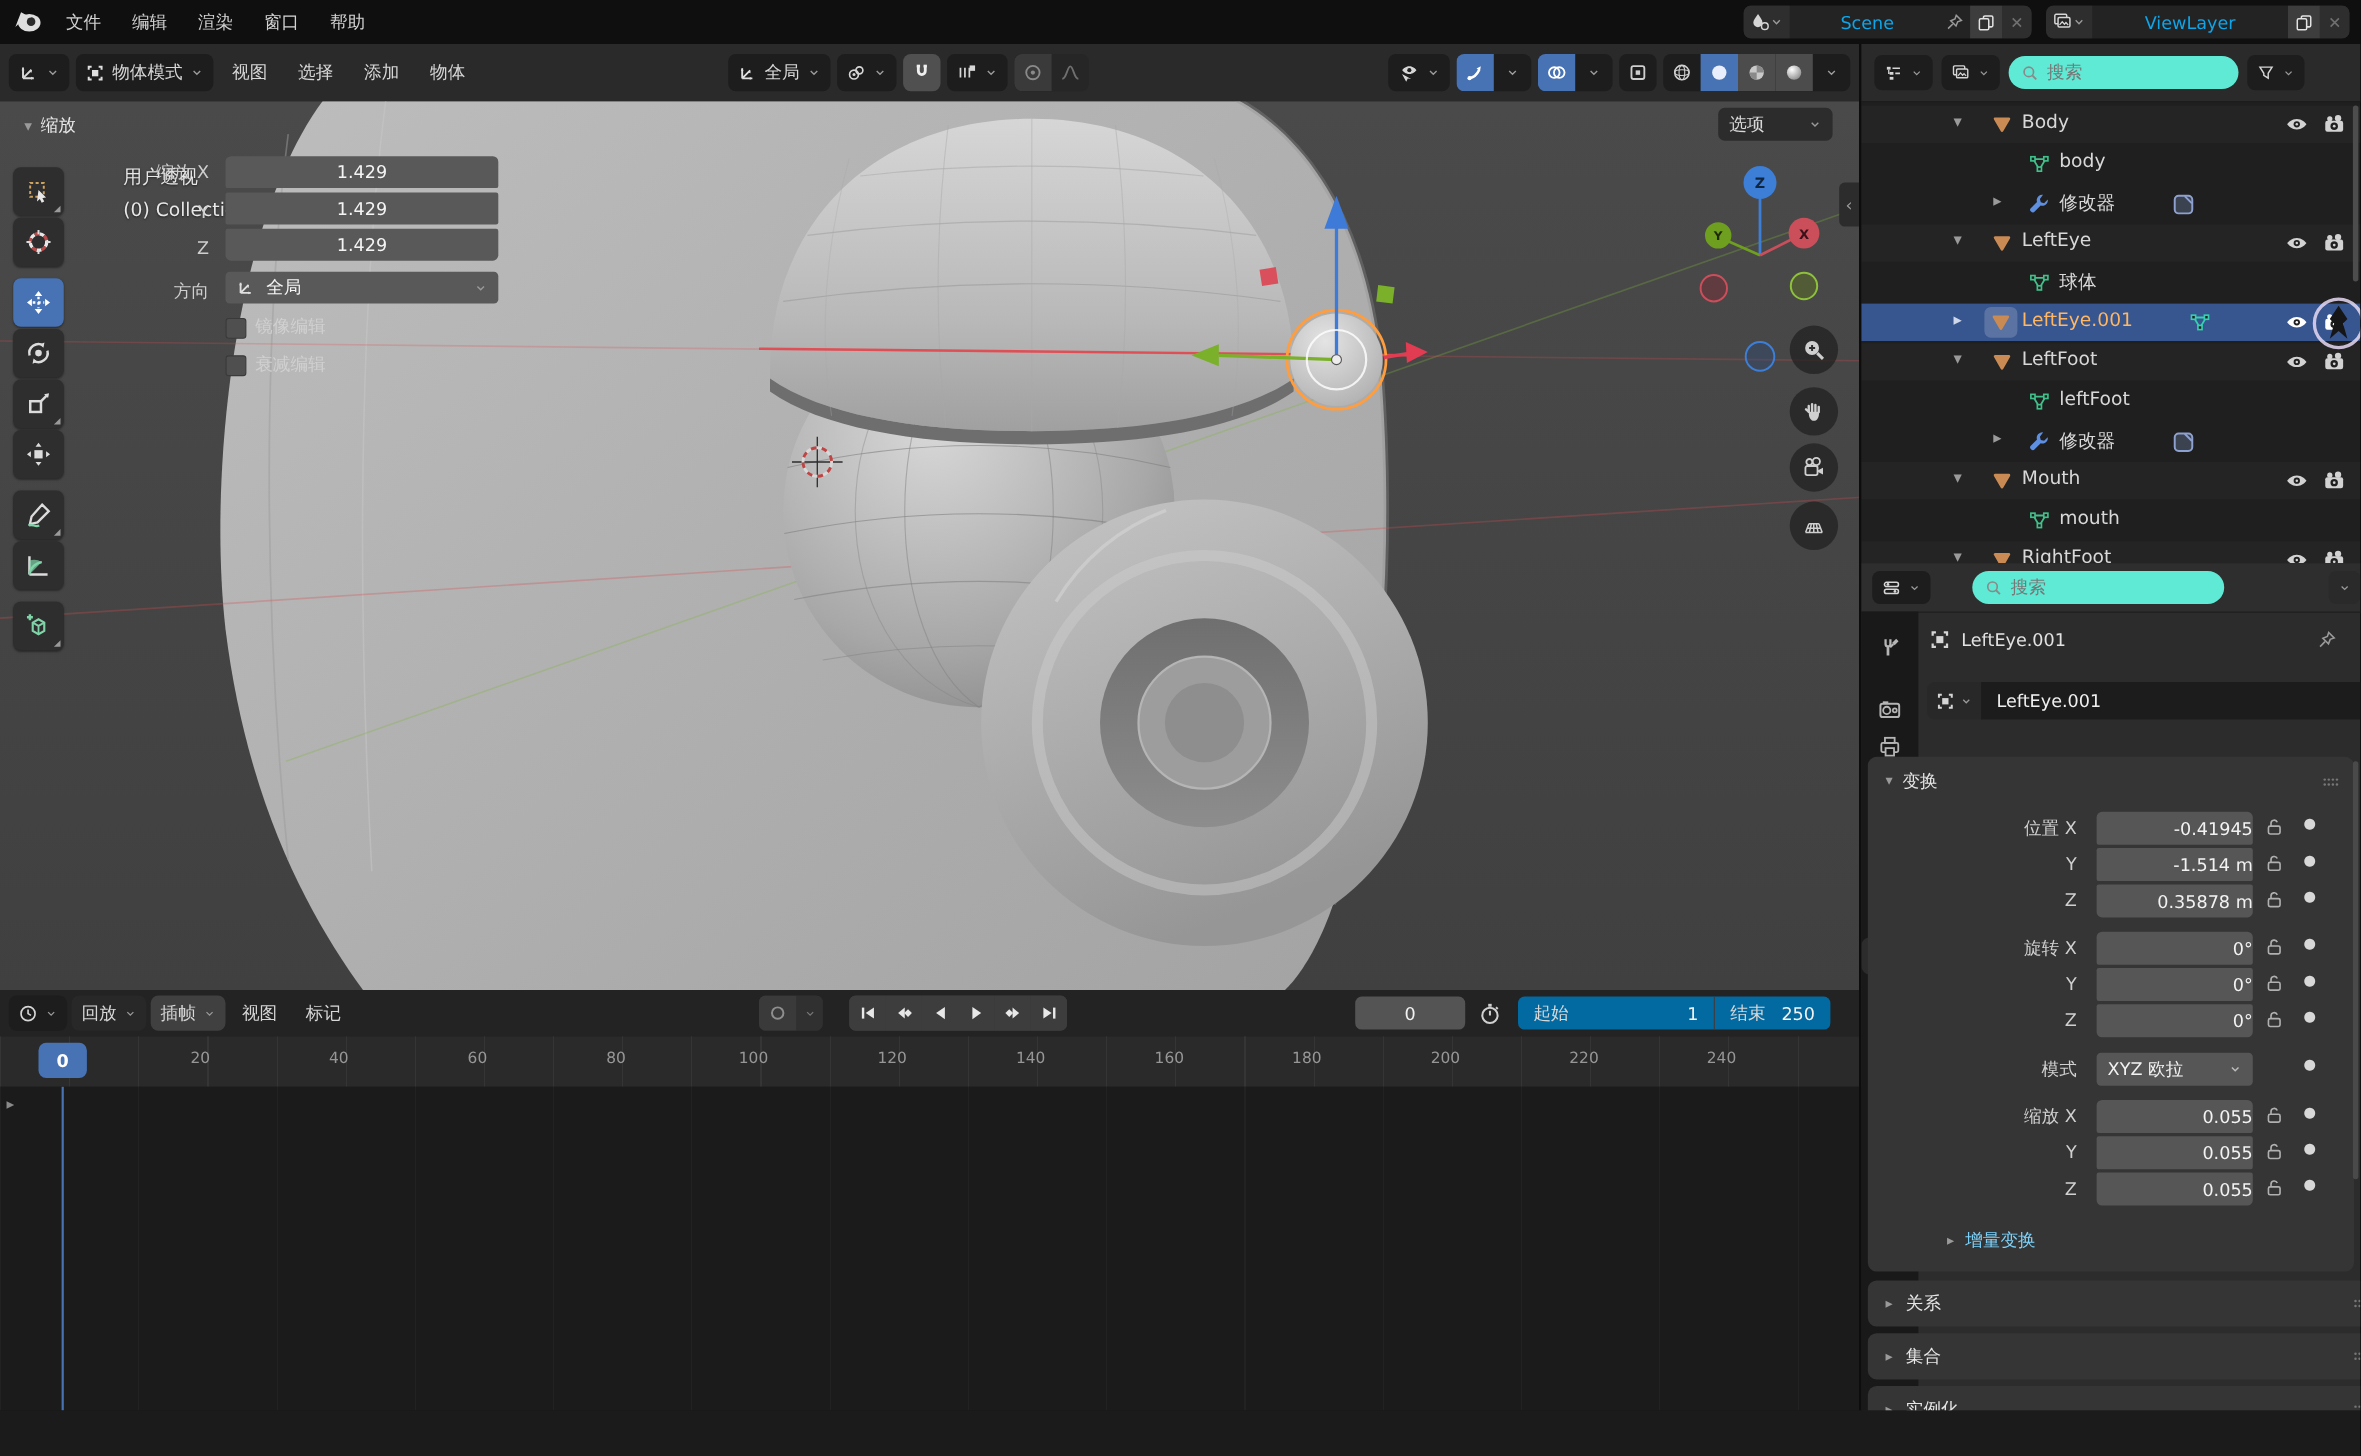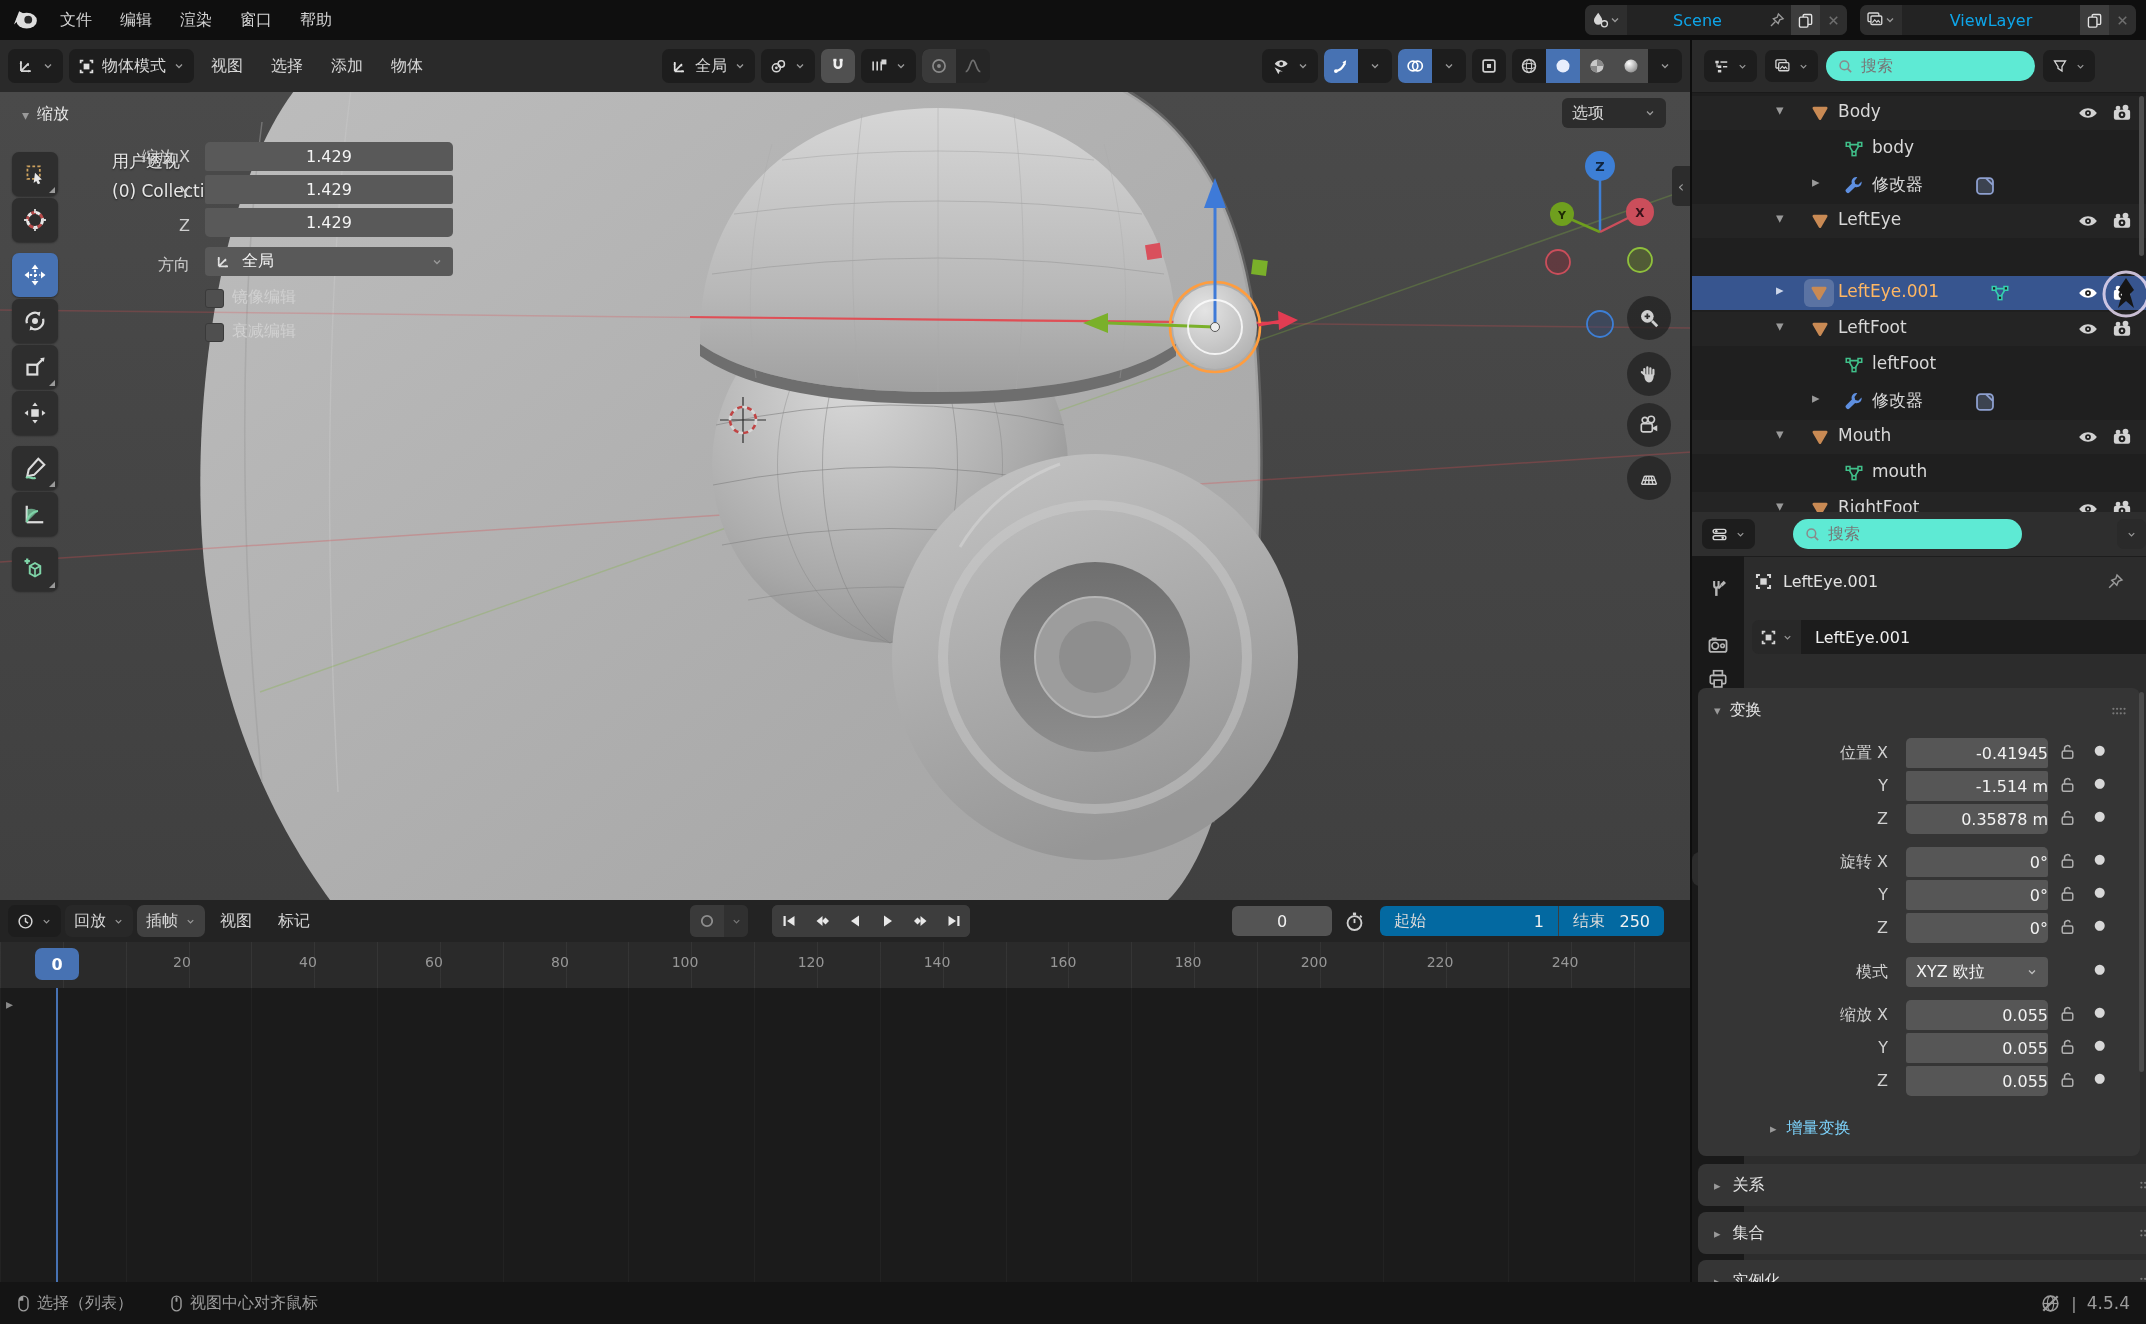--- a/index.html
+++ b/index.html
@@ -853,20 +853,26 @@
     <span class="oltxt" style="left:146px">LeftEye</span>
     <span class="olright">
       <svg class="ic" width="20" height="20" viewBox="0 0 16 16" color="#d2d2d2">
             <use href="#i-eye"></use>
           </svg>
       <svg class="ic" width="20" height="20" viewBox="0 0 16 16" color="#d2d2d2">
             <use href="#i-cam"></use>
           </svg>
     </span>
   </div>
+  <div class="olrow" style="top:200px">
+    <svg class="olic" style="left:152px" width="20" height="20" viewBox="0 0 16 16" color="#40c08a">
+          <use href="#i-mesh"></use>
+        </svg>
+    <span class="oltxt" style="left:180px">球体</span>
+  </div>
   <div class="olrow sel" style="top:236px">
     <span class="tw" style="left:84px;color:#cfd8ea">▸</span>
     <span class="r" style="left:112px;top:3px;width:30px;height:28px;background:rgba(255,255,255,.18);border-radius:6px"></span>
     <svg class="olic" style="left:117px" width="20" height="20" viewBox="0 0 16 16" color="#c98a54">
           <use href="#i-objtri"></use>
         </svg>
     <span class="oltxt" style="left:146px">LeftEye.001</span>
     <svg class="olic" style="left:298px" width="20" height="20" viewBox="0 0 16 16" color="#35d0b0">
           <use href="#i-mesh"></use>
         </svg>
@@ -1326,31 +1332,14 @@
   </div>
 
   <div id="tltracks">
     <div class="r" style="left:56px;top:0;width:2px;height:294px;background:#4772b3"></div>
     <span class="r" style="left:6px;top:8px;color:#8a8a8a;font-size:14px">▸</span>
   </div>
 </div>
 
 <div class="r" style="left:1690px;top:40px;width:2px;height:1242px;background:#0d0d0d"></div>
 
-<div id="statusbar" class="r fx">
-  <svg class="ic" width="19" height="19" viewBox="0 0 16 16" style="color:#9c9c9c;margin-left:14px">
-        <use href="#i-mouseL"></use>
-      </svg>
-  <span class="dimtxt" style="margin-left:4px">选择（列表）</span>
-  <svg class="ic" width="19" height="19" viewBox="0 0 16 16" style="color:#9c9c9c;margin-left:34px">
-        <use href="#i-mouseM"></use>
-      </svg>
-  <span class="dimtxt" style="margin-left:4px">视图中心对齐鼠标</span>
-  <div class="fx" style="margin-left:auto;margin-right:16px;gap:10px">
-    <svg class="ic" width="21" height="21" viewBox="0 0 16 16" style="color:#9c9c9c">
-          <use href="#i-globeoff"></use>
-        </svg>
-    <span class="dimtxt">|</span>
-    <span class="dimtxt" style="font-size:17px">4.5.4</span>
-  </div>
+
 </div>
 
-</div>
-
 </body></html>

